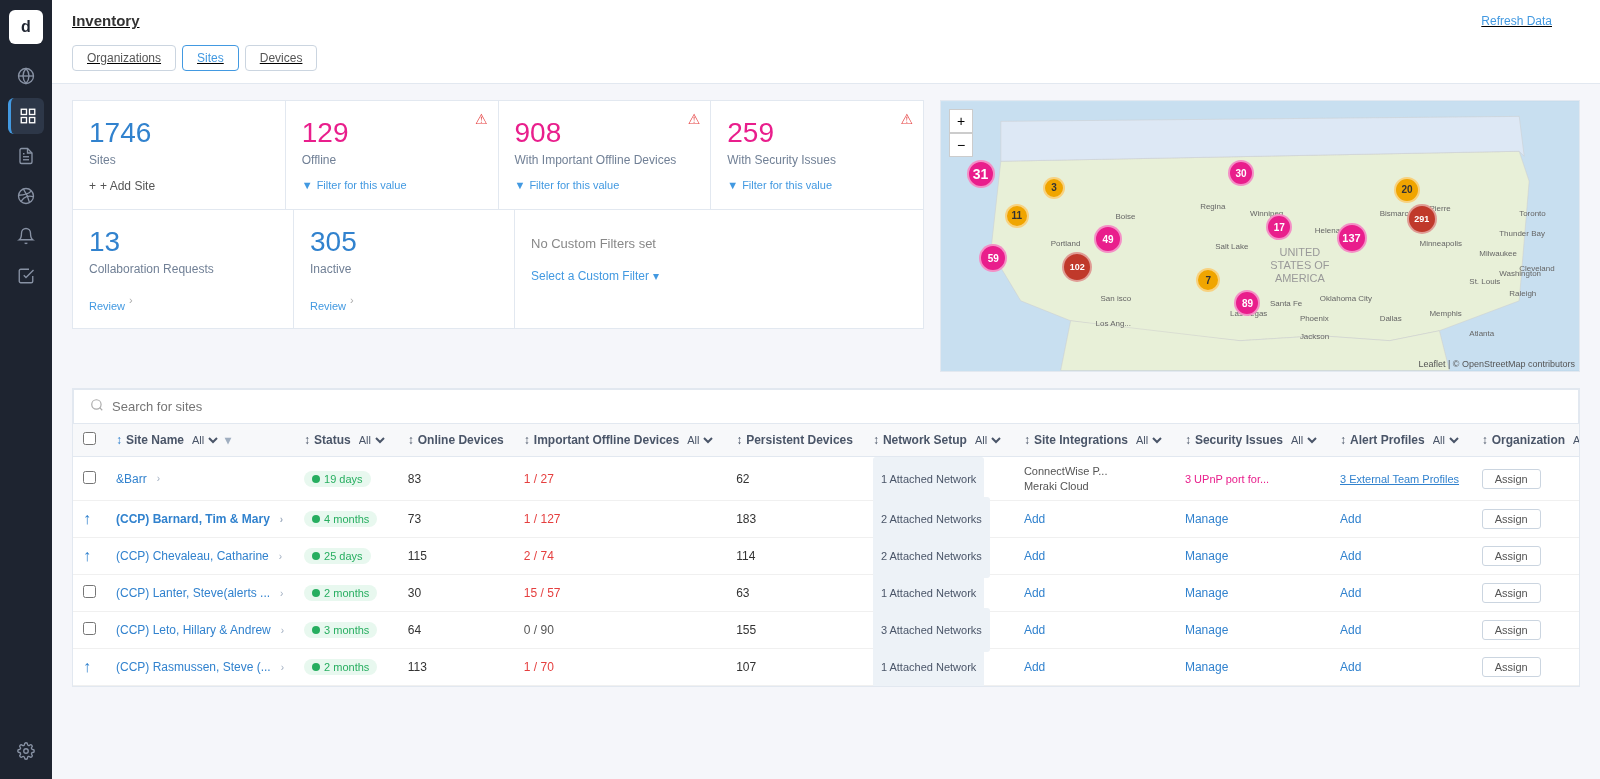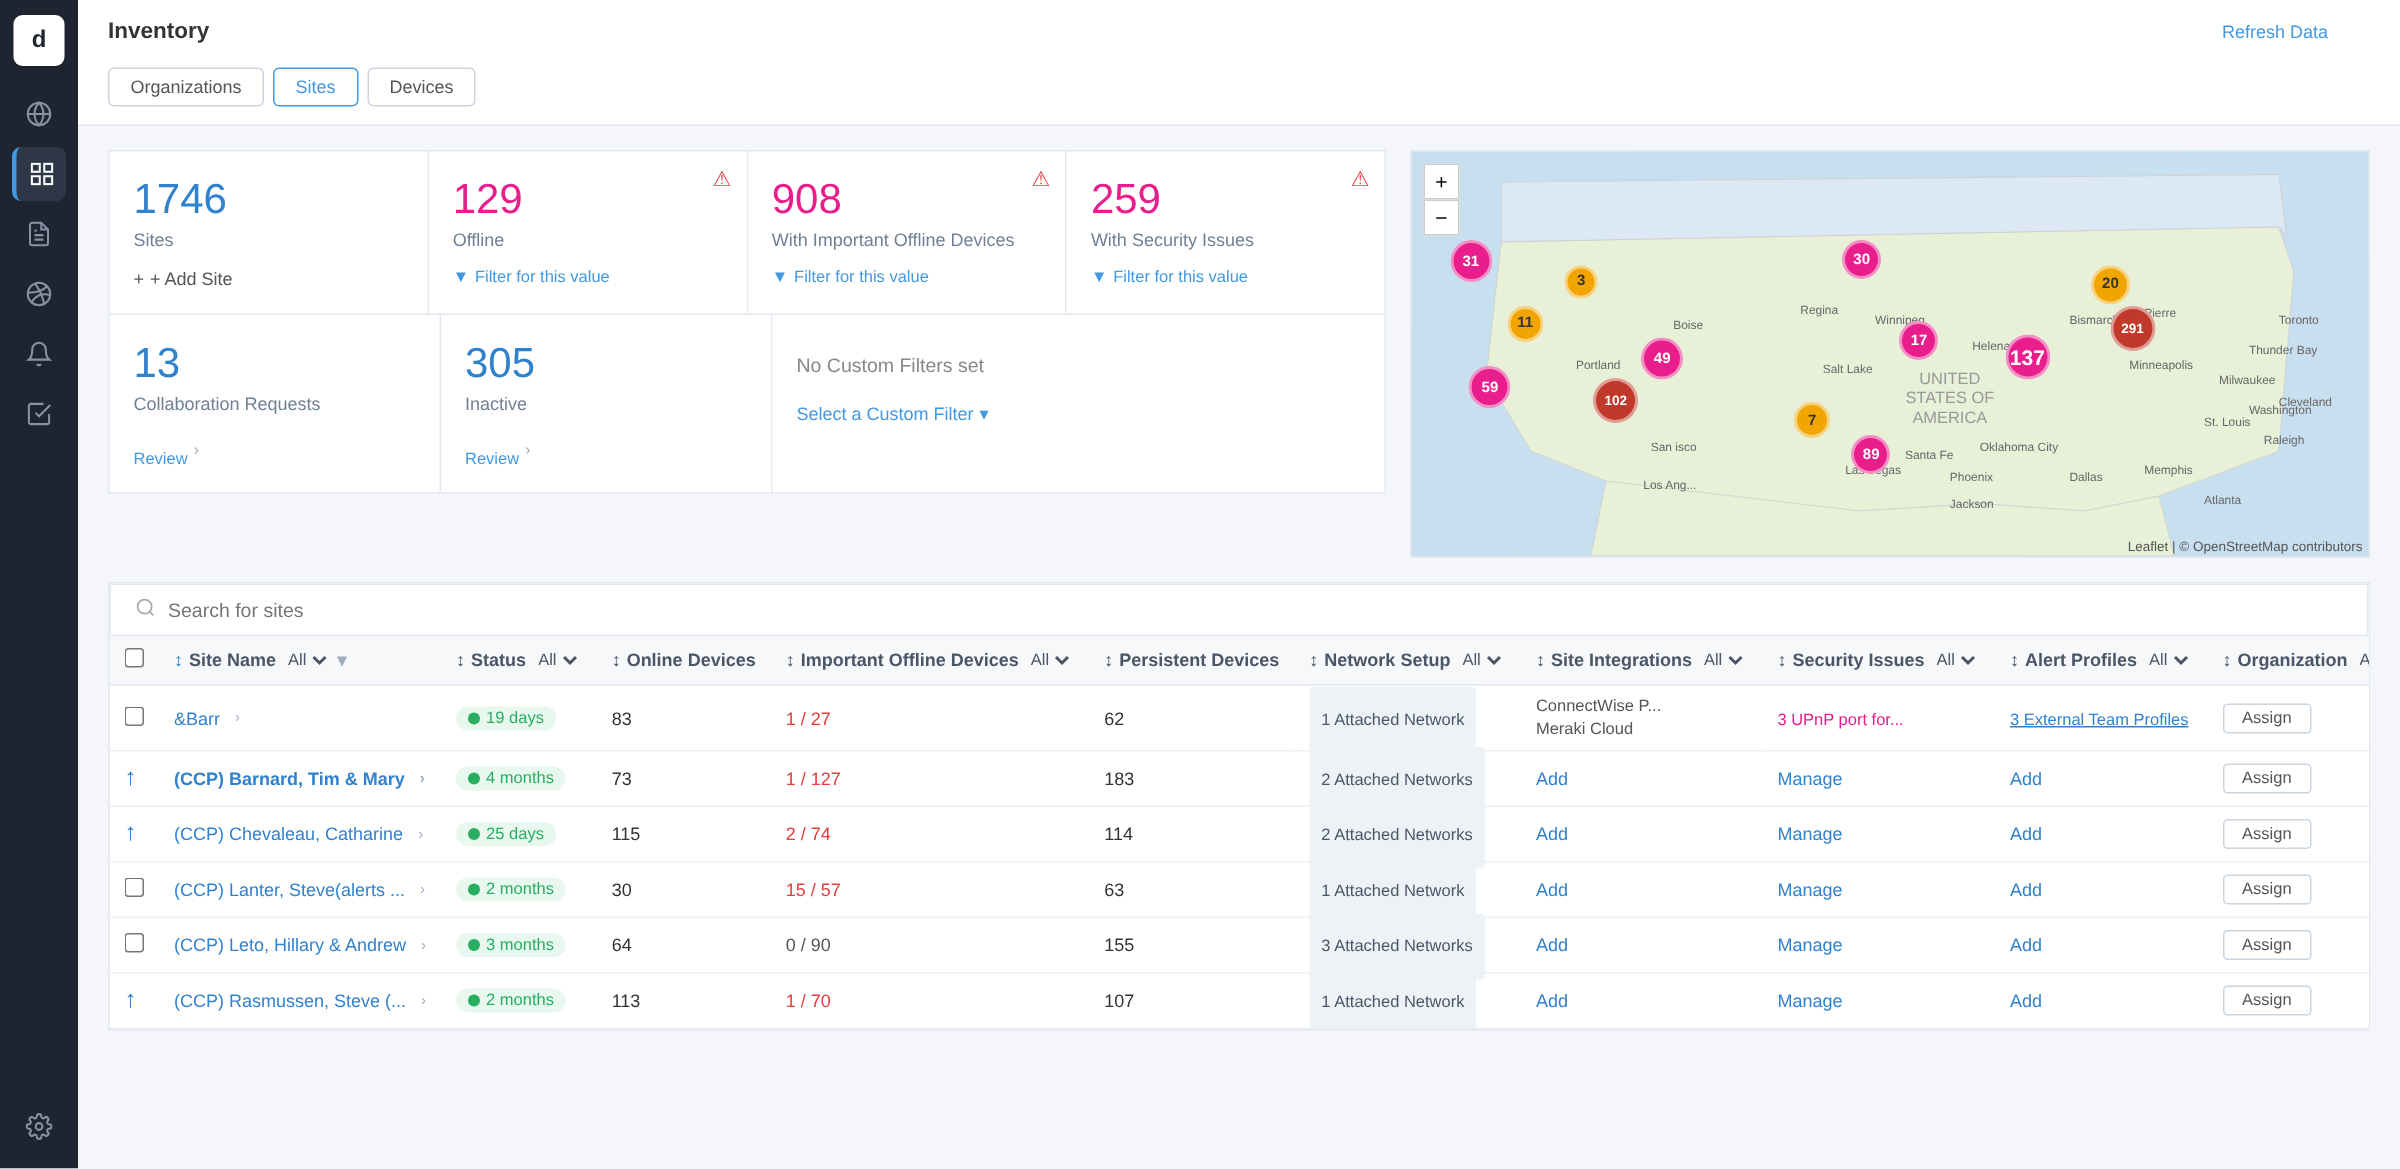--- a/index.html
+++ b/index.html
@@ -19,21 +19,21 @@
       border-radius: 6px; color: #8892a4; cursor: pointer; font-size: 16px;
     }
     .sidebar-icon.active { background: #2d3748; color: #fff; border-left: 3px solid #4299e1; }
 
     
     .main {
       flex: 1; display: flex; flex-direction: column; overflow: hidden;
     }
     .header {
       background: #fff; padding: 12px 20px; border-bottom: 1px solid #e2e8f0;
-      display: flex; align-items: center; justify-content: space-between;
+      display: flex; align-items: center; justify-content: space-between; text-decoration: underline;
     }
     .header-title { font-size: 15px; font-weight: 600; color: #333; }
     .tab-group { display: flex; gap: 6px; margin-top: 10px; }
     .tab-btn {
       padding: 5px 14px; border: 1px solid #cbd5e0; border-radius: 4px; background: #fff;
       cursor: pointer; font-size: 12px; color: #555;
     }
     .tab-btn.active { border-color: #4299e1; color: #4299e1; background: #fff; }
 
     .content { flex: 1; overflow-y: auto; padding: 16px 20px; }
@@ -295,27 +295,27 @@
             <text x="360" y="238" font-size="8" fill="#666">Jackson</text>
             <text x="360" y="220" font-size="8" fill="#666">Phoenix</text>
             <text x="580" y="115" font-size="8" fill="#666">Toronto</text>
           </svg>
 
           <div class="map-controls" style="z-index:10;">
             <button class="map-btn">+</button>
             <button class="map-btn">−</button>
           </div>
 
-          <div class="map-cluster cluster-pink" style="top:22%;left:4%;width:28px;height:28px;font-size:10px;">31</div>
+          <div class="map-cluster cluster-pink" style="top:22%;left:4%;width:28px;height:28px;font-size:14px;">31</div>
           <div class="map-cluster cluster-yellow" style="top:28%;left:16%;width:22px;height:22px;">3</div>
           <div class="map-cluster cluster-yellow" style="top:38%;left:10%;width:24px;height:24px;">11</div>
           <div class="map-cluster cluster-pink" style="top:22%;left:45%;width:26px;height:26px;">30</div>
           <div class="map-cluster cluster-yellow" style="top:28%;left:71%;width:26px;height:26px;">20</div>
           <div class="map-cluster cluster-pink" style="top:42%;left:51%;width:26px;height:26px;">17</div>
-          <div class="map-cluster cluster-pink" style="top:45%;left:62%;width:30px;height:30px;font-size:14px;">137</div>
+          <div class="map-cluster cluster-pink" style="top:45%;left:62%;width:30px;height:30px;font-size:11px;">137</div>
           <div class="map-cluster cluster-red" style="top:38%;left:73%;width:30px;height:30px;font-size:9px;">291</div>
           <div class="map-cluster cluster-pink" style="top:46%;left:24%;width:28px;height:28px;">49</div>
           <div class="map-cluster cluster-pink" style="top:53%;left:6%;width:28px;height:28px;">59</div>
           <div class="map-cluster cluster-red" style="top:56%;left:19%;width:30px;height:30px;font-size:9px;">102</div>
           <div class="map-cluster cluster-yellow" style="top:62%;left:40%;width:24px;height:24px;">7</div>
           <div class="map-cluster cluster-pink" style="top:70%;left:46%;width:26px;height:26px;">89</div>
 
           <div class="map-attribution">Leaflet | © OpenStreetMap contributors</div>
         </div>
       </div>

